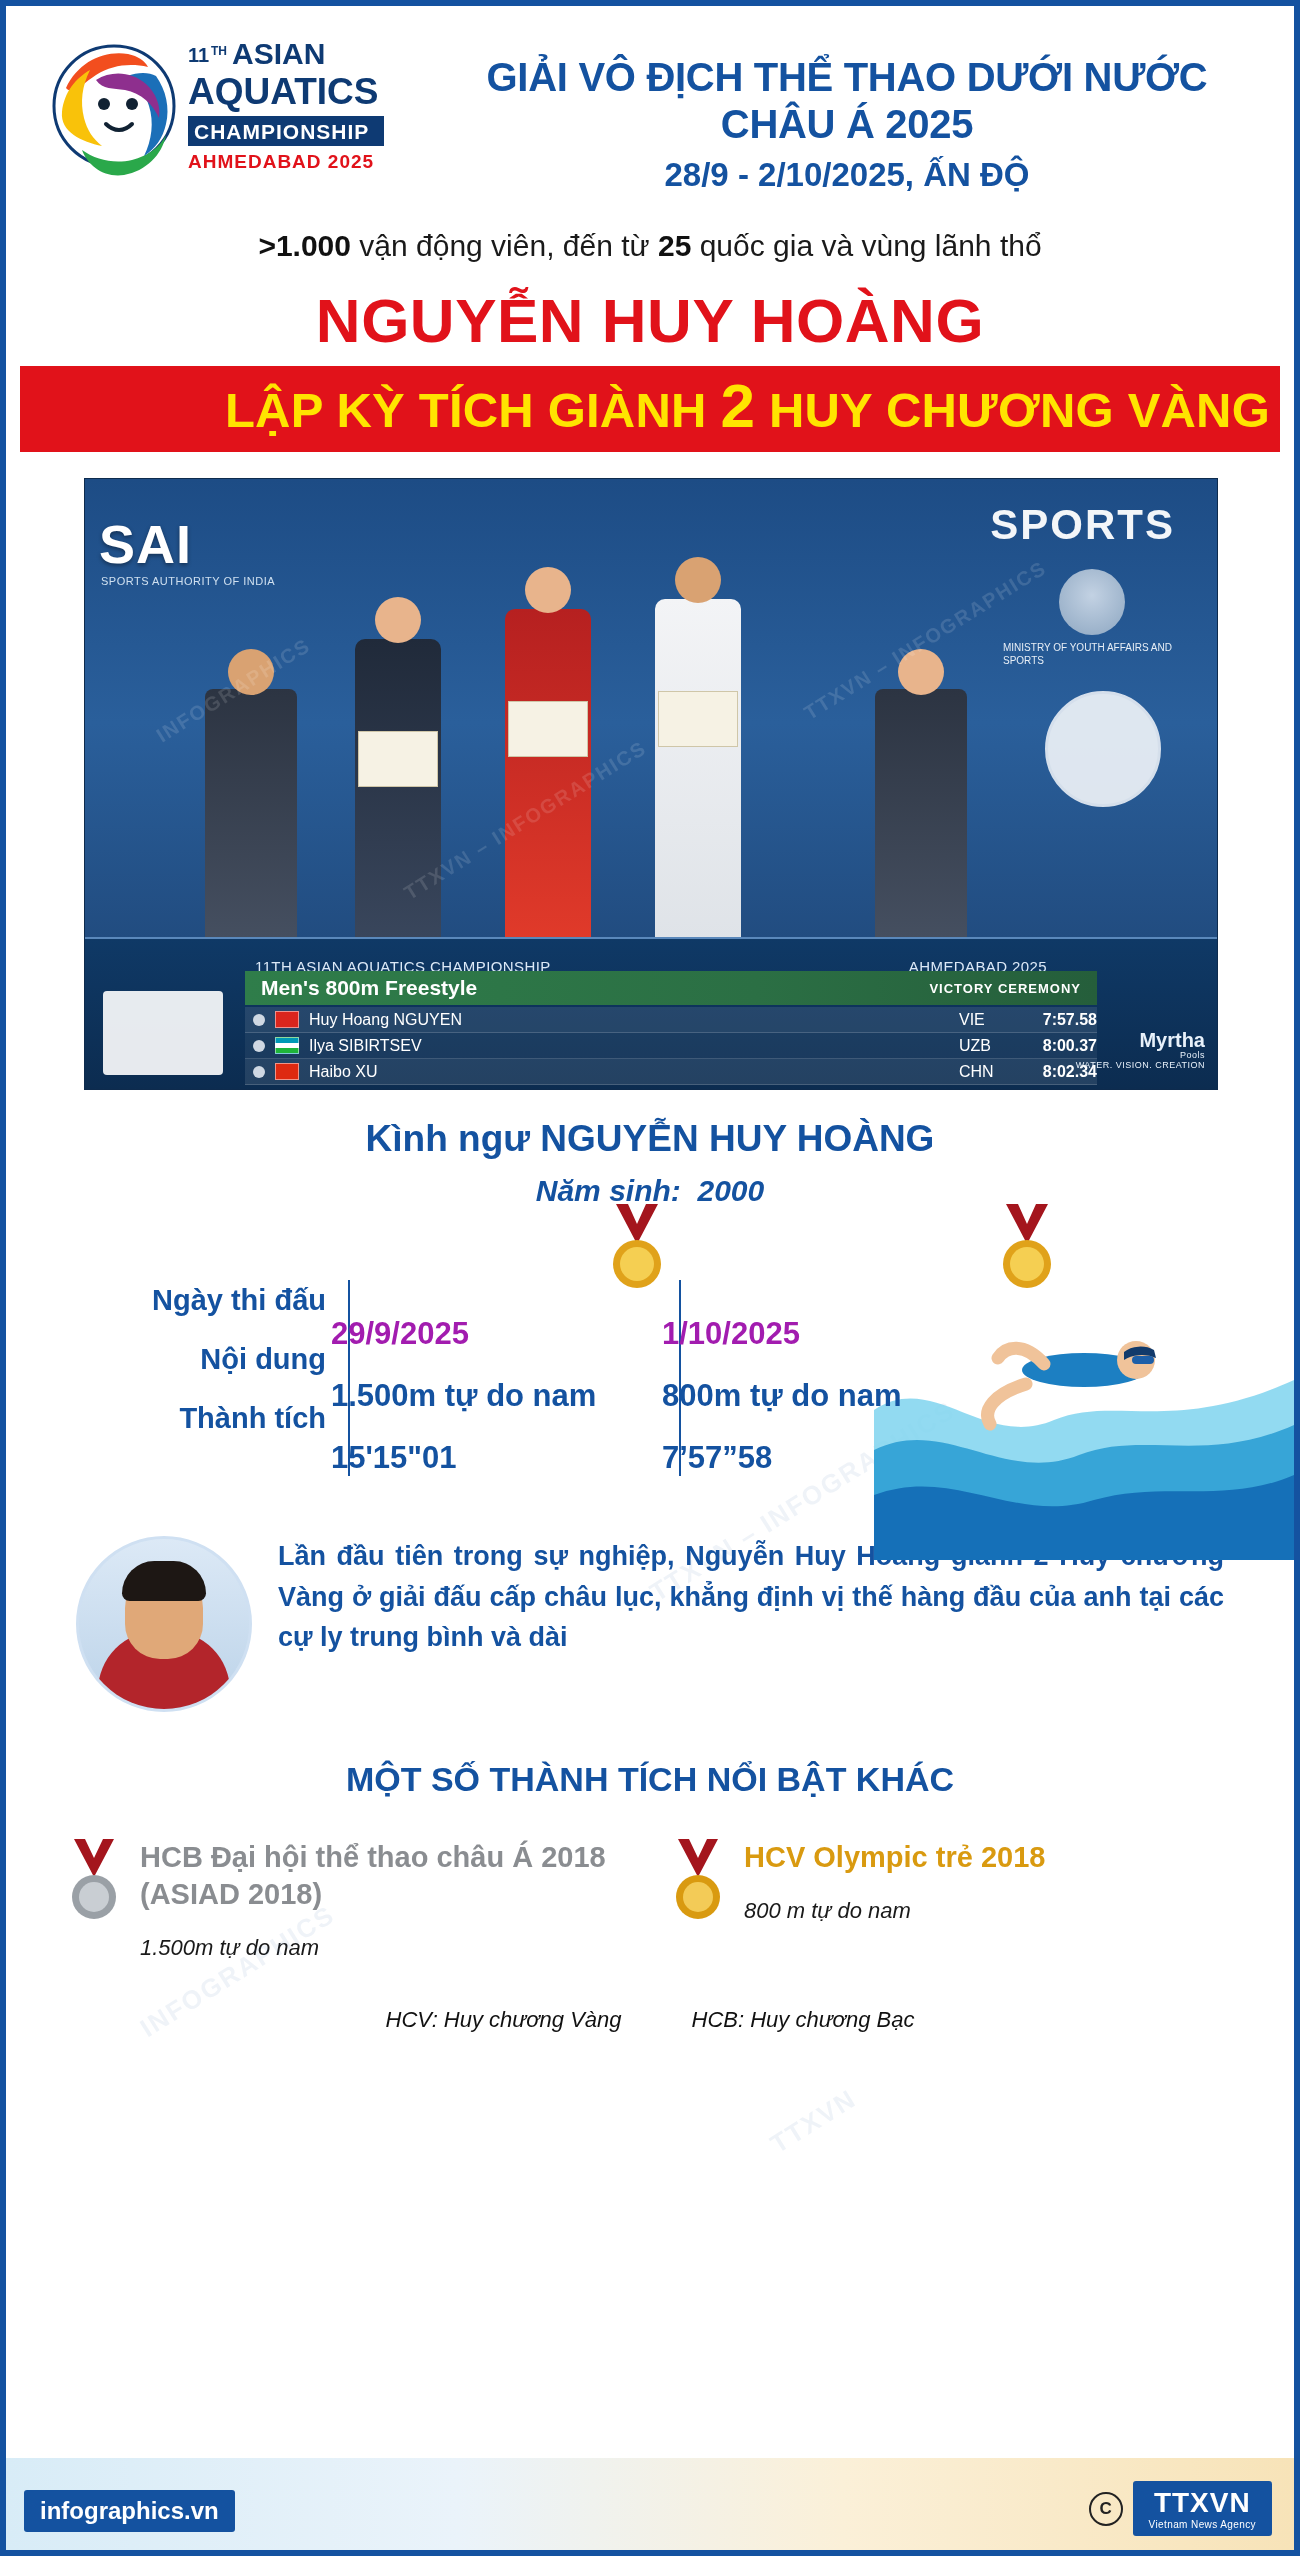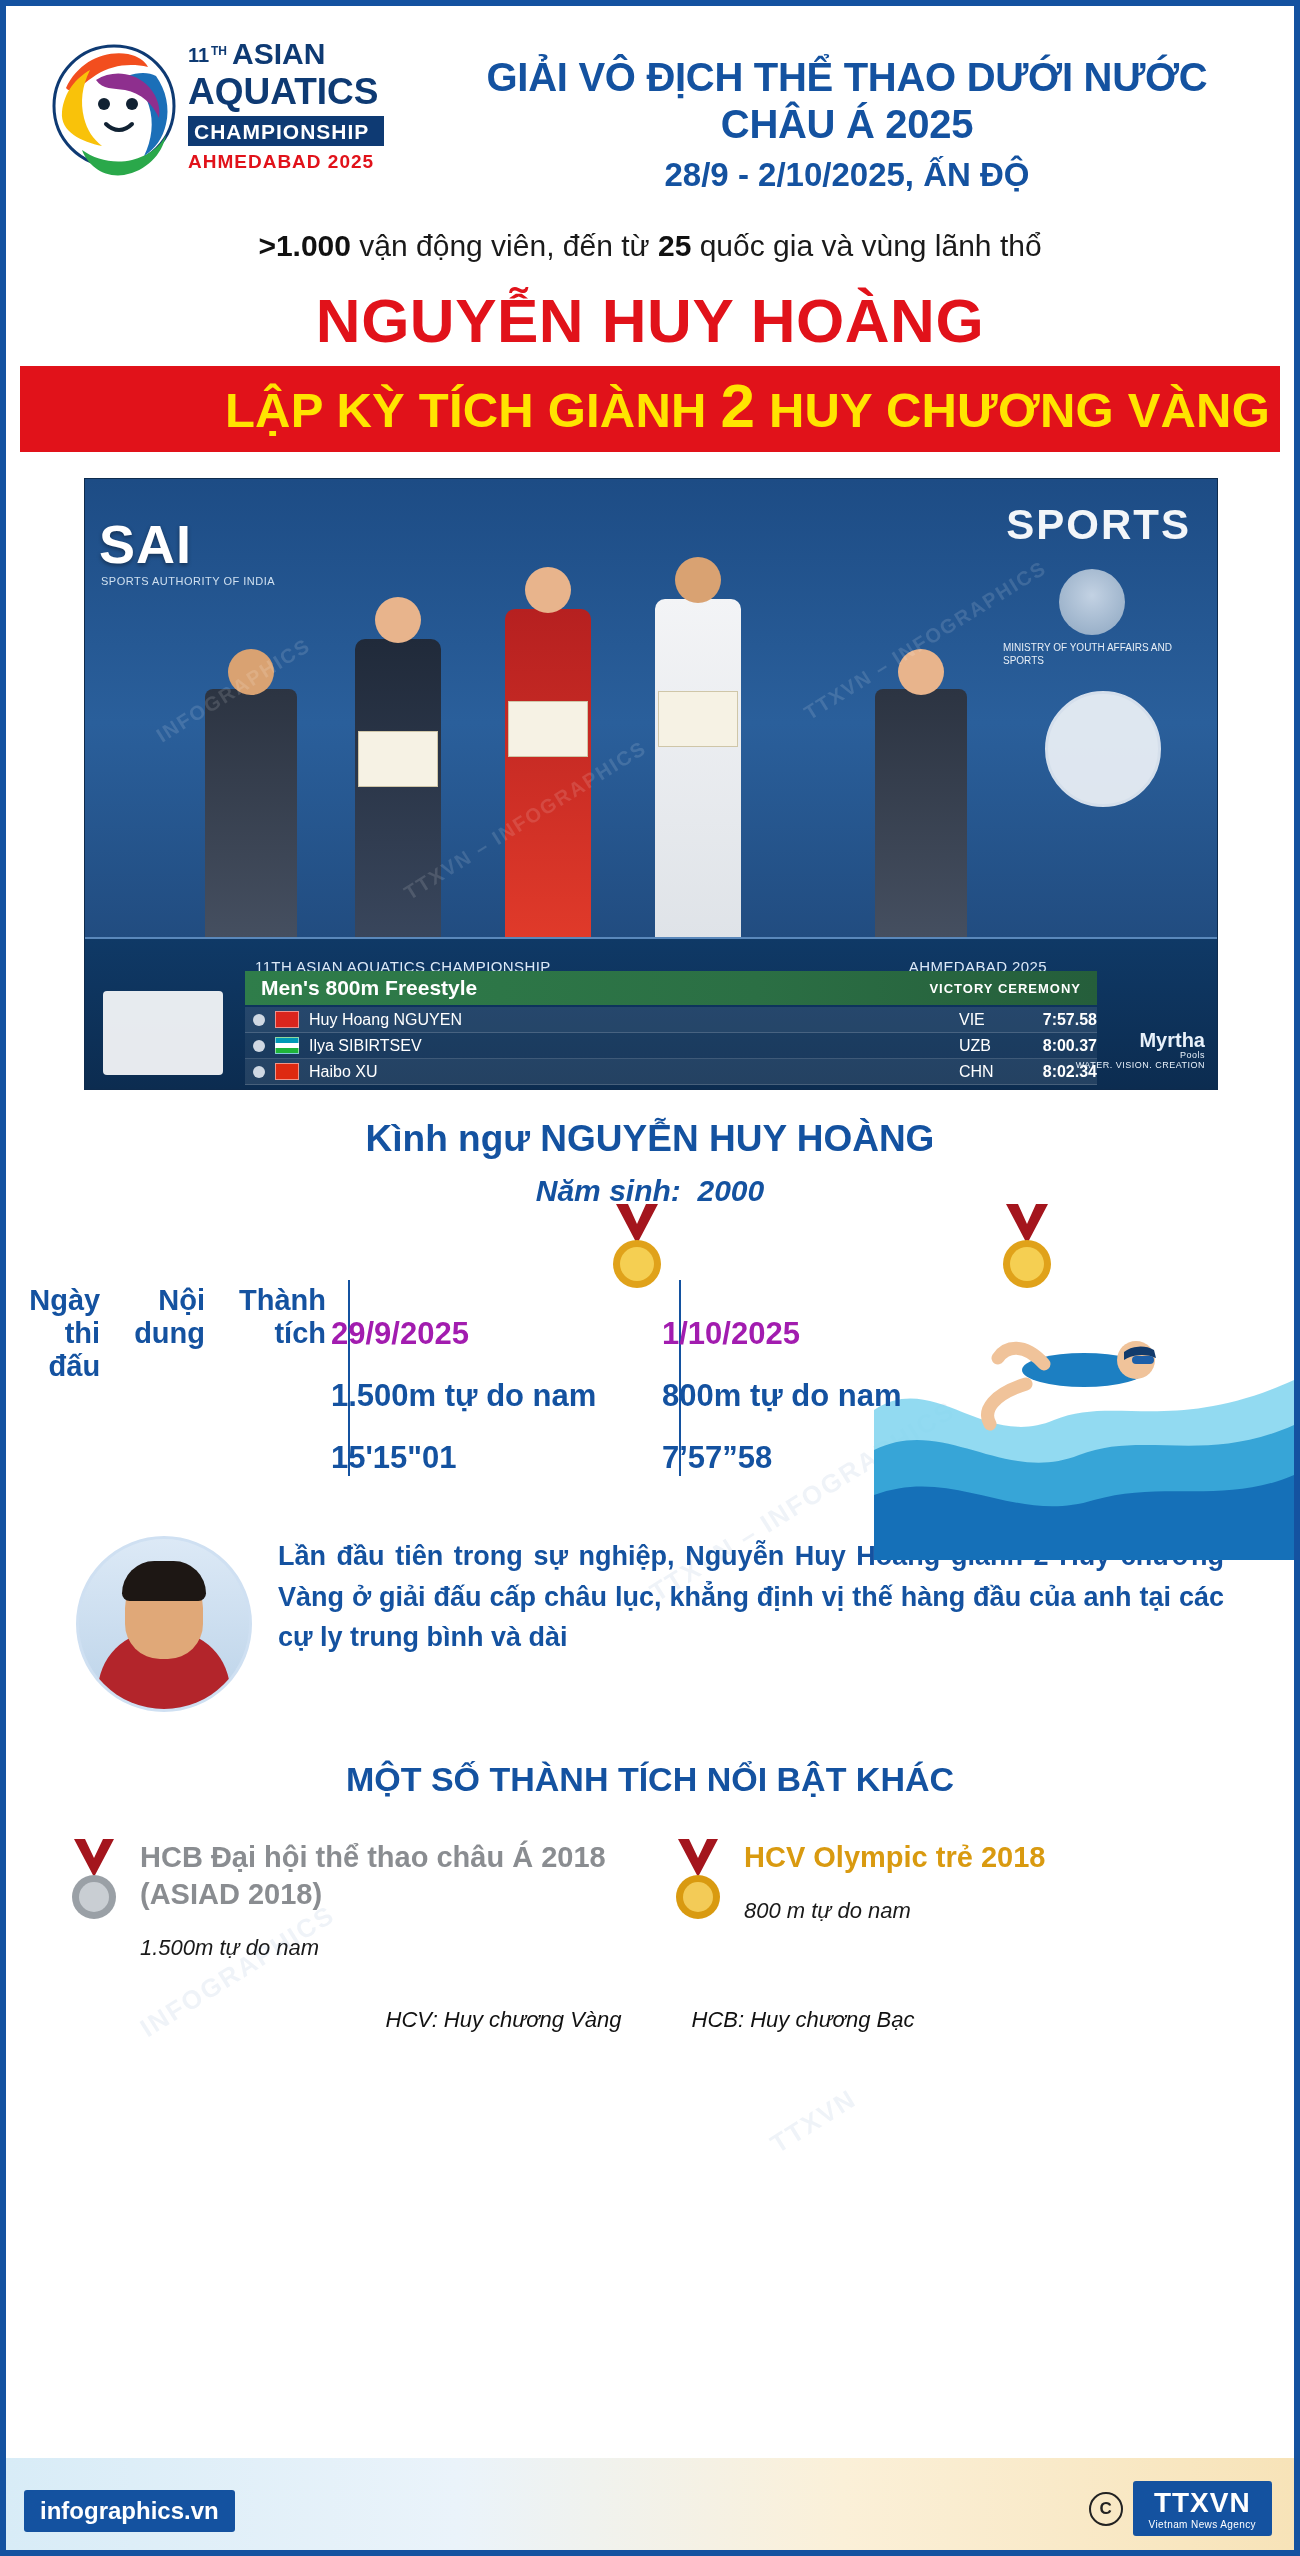--- a/index.html
+++ b/index.html
@@ -107,21 +107,21 @@
     position:absolute;left:14px;top:34px;
     color:#fff;font-weight:bold;font-size:54px;
     letter-spacing:1px;
     text-shadow:0 2px 4px rgba(0,0,0,.4);
   }
   .sai-sub{
     position:absolute;left:16px;top:96px;
     color:#cfe0f0;font-size:11px;letter-spacing:.5px;
   }
   .sports-word{
-    position:absolute;right:26px;top:22px;
+    position:absolute;right:42px;top:22px;
     color:#fff;font-weight:bold;font-size:42px;letter-spacing:2px;
     opacity:.95;
   }
   .emblem{
     position:absolute;right:92px;top:90px;
     width:66px;height:66px;border-radius:50%;
     background:radial-gradient(circle at 50% 40%,#dfe8f2,#9fb4c9);
     opacity:.85;
   }
   .ministry{
@@ -226,21 +226,21 @@
   }
 
   
   .medal-table{
     position:relative;
     margin:72px 70px 0 70px;
     display:grid;
     grid-template-columns:250px 1px 330px 1px 330px;
     align-items:stretch;
   }
-  .mt-labels{display:flex;flex-direction:row;gap:34px;padding-top:4px;text-align:right;justify-content:flex-end;}
+  .mt-labels{display:flex;flex-direction:column;gap:26px;padding-top:4px;text-align:right;}
   .mt-labels div{color:#1452a0;font-weight:bold;font-size:29px;}
   .vline{background:#1452a0;width:2px;margin:0 22px;}
   .mt-col{display:flex;flex-direction:column;gap:26px;padding-left:4px;}
   .mt-col div{color:#1452a0;font-weight:bold;font-size:31px;}
   .mt-col .v1{color:#a21caf;margin-top:36px;}
   .medal-ico{
     position:absolute;width:62px;height:86px;
   }
   .m-gold-1{left:530px;top:-76px;}
   .m-gold-2{left:920px;top:-76px;}

